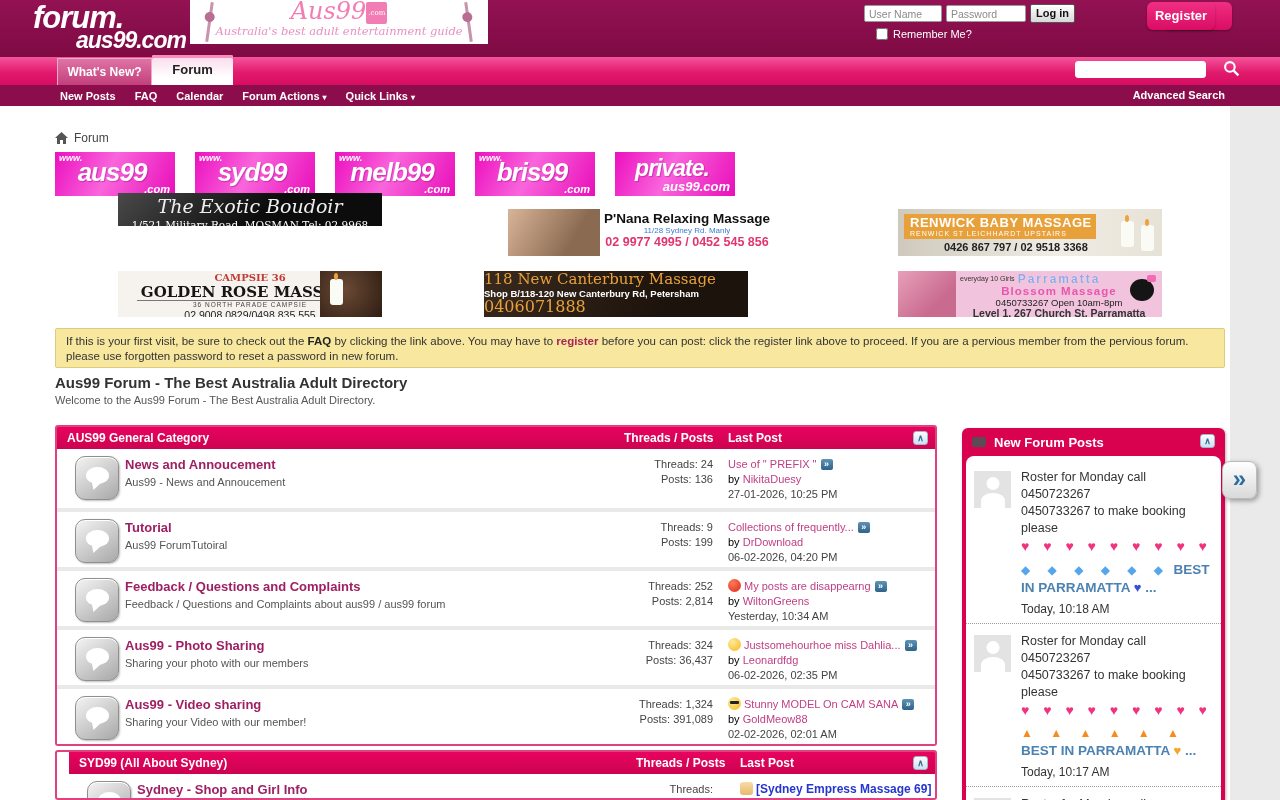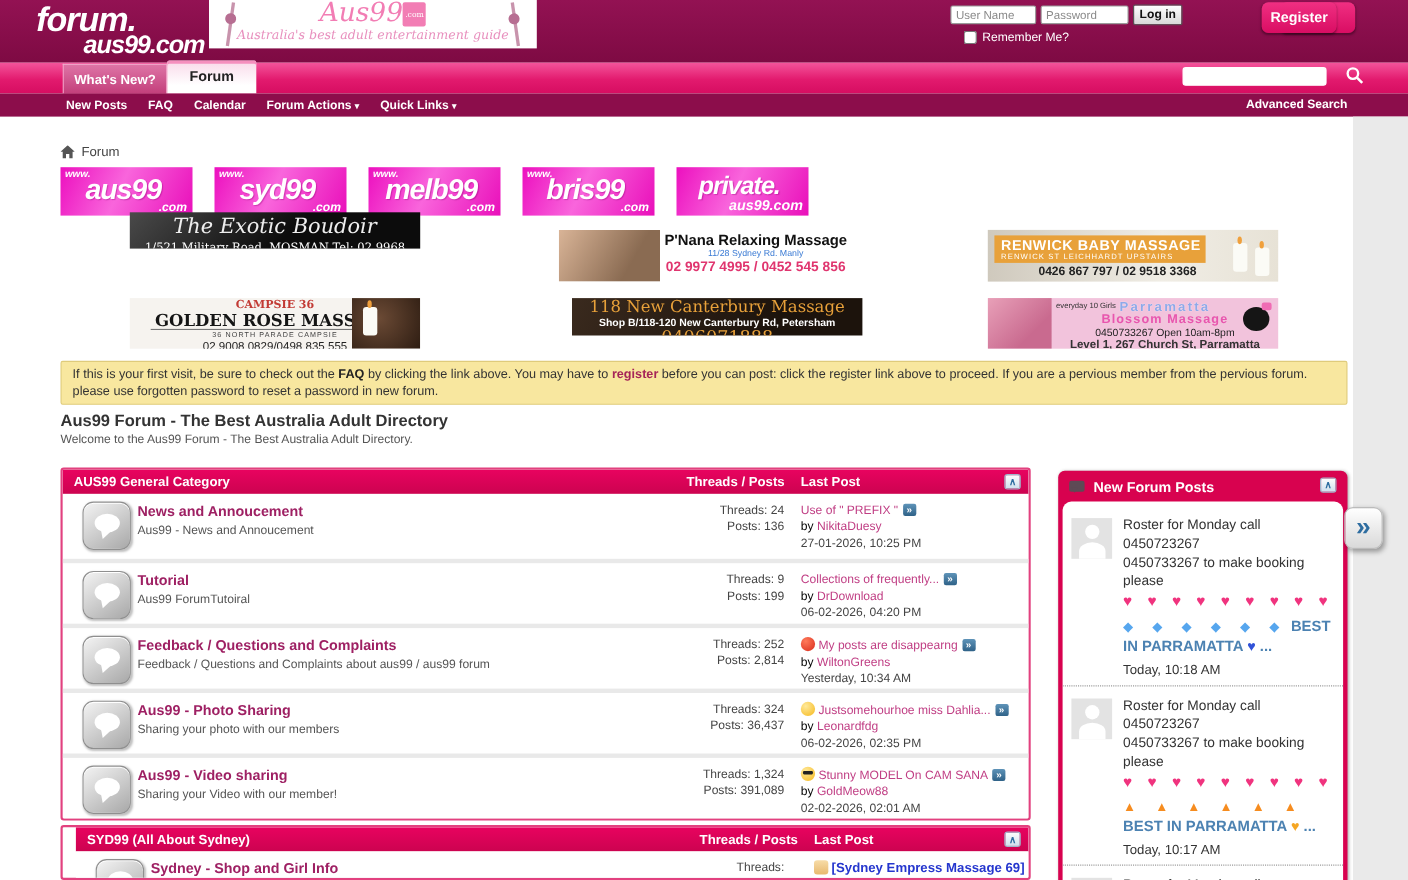--- a/index.html
+++ b/index.html
@@ -79,21 +79,21 @@
   .ad-renwick .p { position:absolute; left:6px; bottom:3px; font-size:11px; font-weight:bold; color:#222;margin-left:40px; }
   .candle { position:absolute; width:13px; height:26px; background:#FBFBF6; border-radius:3px; }
   .candle::after { content:""; position:absolute; left:4px; top:-6px; width:4px; height:7px; border-radius:50%; background:#F0A03C; }
   .ad-golden { left:118px; top:271px; height:46px; background:#F6F3EF; text-align:center; color:#222; }
   .ad-golden .c36 { font-family:"DejaVu Serif", serif; font-size:10px; font-weight:bold; color:#C23A34; margin-top:1px; }
   .ad-golden .t { font-family:"DejaVu Serif", serif; font-size:15px; font-weight:bold; color:#151515; line-height:15px; border-bottom:1px solid #777; display:inline-block; padding:0 4px; }
   .ad-golden .s { font-size:6.5px; color:#444; letter-spacing:1px; }
   .ad-golden .p { font-size:10.5px; color:#222; margin-top:1px; }
   .ad-golden .photo { position:absolute; right:0; top:0; width:62px; height:46px; background:radial-gradient(circle at 40% 40%,#6B4A35,#2E1D12); }
   .ad-golden .photo .candle { left:10px; top:8px; }
-  .ad-cant { left:520px; top:271px; height:34px; background:linear-gradient(120deg,#3A2A1E,#1C130C 70%); text-align:center; }
+  .ad-cant { left:484px; top:271px; height:46px; background:linear-gradient(120deg,#3A2A1E,#1C130C 70%); }
   .ad-cant .t { font-family:"DejaVu Serif", serif; font-size:15px; color:#E8A13A; line-height:17px; }
   .ad-cant .a { font-size:9.5px; font-weight:bold; color:#fff; }
   .ad-cant .p { font-family:"DejaVu Serif", serif; font-size:16px; color:#E8A13A; line-height:16px; }
   .ad-blossom { left:898px; top:271px; height:46px; background:#F2C3DC; }
   .ad-blossom .photo { position:absolute; left:0; top:0; width:58px; height:46px; background:linear-gradient(135deg,#E8A0B8,#C96A8F 70%); }
   .ad-blossom .tag { position:absolute; left:62px; top:4px; font-size:7px; color:#333; line-height:8px; }
   .ad-blossom .tx { position:absolute; left:58px; right:0; top:1px; text-align:center; }
   .ad-blossom .l1 { font-size:12px; font-weight:bold; color:#8FA8E8; text-shadow:0 0 1px #fff; letter-spacing:2px; }
   .ad-blossom .l2 { font-size:11.5px; font-weight:bold; color:#E856AE; letter-spacing:1px; line-height:11px; }
   .ad-blossom .l3 { font-size:9.5px; color:#222; line-height:11px; }

